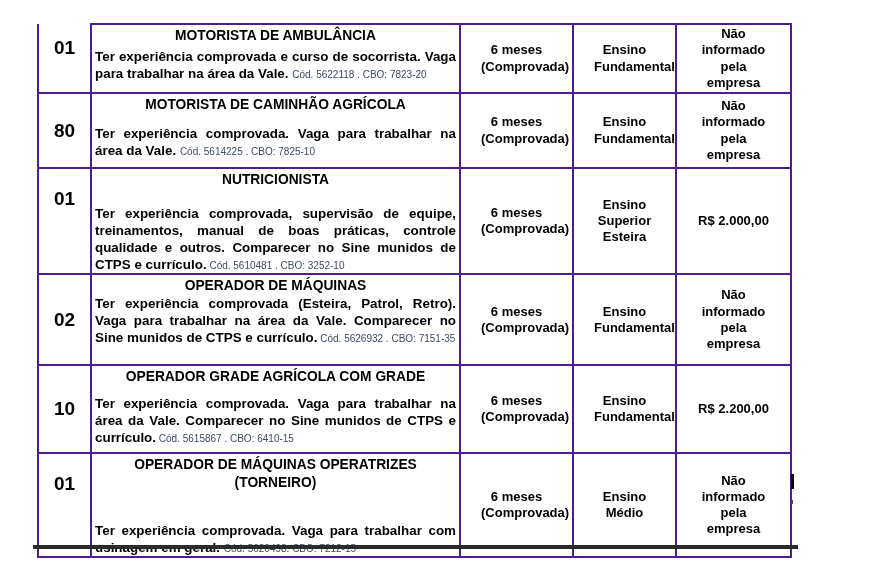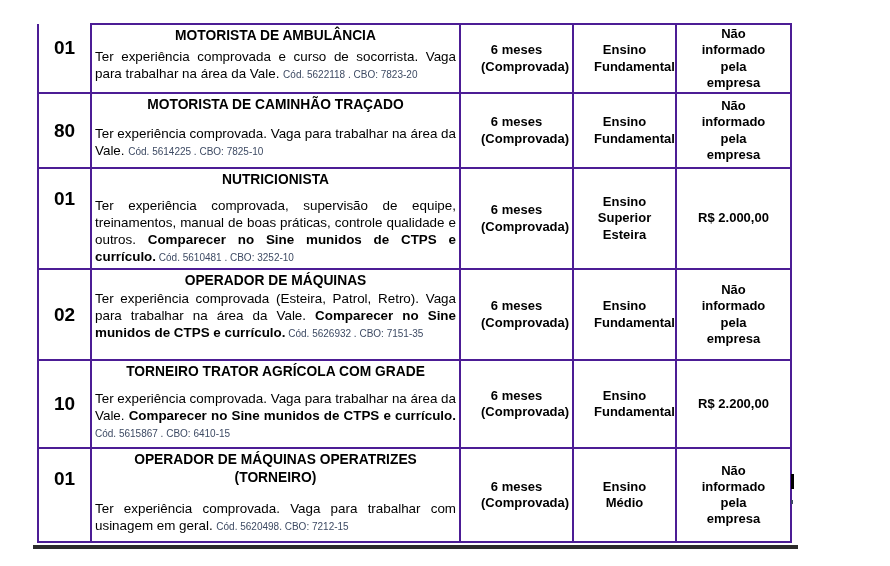--- a/index.html
+++ b/index.html
@@ -53,26 +53,26 @@
     font-size: 13.8px;
     line-height: 1.28;
   }
   .job-body {
     text-align: justify;
     font-size: 13.4px;
     line-height: 1.28;
   }
   tr.row-0 .job-title { margin-bottom: 3px; }
   tr.row-1 .job-title { margin-bottom: 11px; }
-  tr.row-2 .job-title { margin-bottom: 8px; }
+  tr.row-2 .job-title { margin-bottom: 16px; }
   tr.row-3 .job-title { }
   tr.row-4 .job-title { margin-bottom: 9px; }
-  tr.row-5 .job-title { margin-bottom: 14px; }
+  tr.row-5 .job-title { margin-bottom: 30px; }
 
-  .part-normal { font-weight: normal; }
+  .part-normal { font-weight: bold; }
   .part-bold { font-weight: bold; }
   .part-code {
     font-weight: normal;
     font-size: 10px;
     color: #3d4a63;
   }
 
   td.center-cell {
     text-align: center;
     vertical-align: middle;
@@ -123,21 +123,21 @@
         <div class="job-title">MOTORISTA DE AMBULÂNCIA</div>
         <div class="job-body"><span class="part-normal">Ter experiência comprovada e curso de socorrista. Vaga para trabalhar na área da Vale. </span><span class="part-code">Cód. 5622118 . CBO: 7823-20</span></div>
       </td>
       <td class="center-cell">6 meses (Comprovada)</td>
       <td class="center-cell">Ensino Fundamental</td>
       <td class="center-cell">Não informado pela empresa</td>
     </tr>
         <tr class="row-1">
       <td class="qty-cell">80</td>
       <td class="desc-cell">
-        <div class="job-title">MOTORISTA DE CAMINHÃO TRAÇADO</div>
+        <div class="job-title">MOTORISTA DE CAMINHÃO AGRÍCOLA</div>
         <div class="job-body"><span class="part-normal">Ter experiência comprovada. Vaga para trabalhar na área da Vale. </span><span class="part-code">Cód. 5614225 . CBO: 7825-10</span></div>
       </td>
       <td class="center-cell">6 meses (Comprovada)</td>
       <td class="center-cell">Ensino Fundamental</td>
       <td class="center-cell">Não informado pela empresa</td>
     </tr>
         <tr class="row-2">
       <td class="qty-cell">01</td>
       <td class="desc-cell">
         <div class="job-title">NUTRICIONISTA</div>
@@ -153,21 +153,21 @@
         <div class="job-title">OPERADOR DE MÁQUINAS</div>
         <div class="job-body"><span class="part-normal">Ter experiência comprovada (Esteira, Patrol, Retro). Vaga para trabalhar na área da Vale. </span><span class="part-bold">Comparecer no Sine munidos de CTPS e currículo.</span><span class="part-code"> Cód. 5626932 . CBO: 7151-35</span></div>
       </td>
       <td class="center-cell">6 meses (Comprovada)</td>
       <td class="center-cell">Ensino Fundamental</td>
       <td class="center-cell">Não informado pela empresa</td>
     </tr>
         <tr class="row-4">
       <td class="qty-cell">10</td>
       <td class="desc-cell">
-        <div class="job-title">TORNEIRO TRATOR AGRÍCOLA COM GRADE</div>
+        <div class="job-title">OPERADOR GRADE AGRÍCOLA COM GRADE</div>
         <div class="job-body"><span class="part-normal">Ter experiência comprovada. Vaga para trabalhar na área da Vale. </span><span class="part-bold">Comparecer no Sine munidos de CTPS e currículo.</span><span class="part-code"> Cód. 5615867 . CBO: 6410-15</span></div>
       </td>
       <td class="center-cell">6 meses (Comprovada)</td>
       <td class="center-cell">Ensino Fundamental</td>
       <td class="center-cell">R$ 2.200,00</td>
     </tr>
         <tr class="row-5">
       <td class="qty-cell">01</td>
       <td class="desc-cell">
         <div class="job-title">OPERADOR DE MÁQUINAS OPERATRIZES (TORNEIRO)</div>

